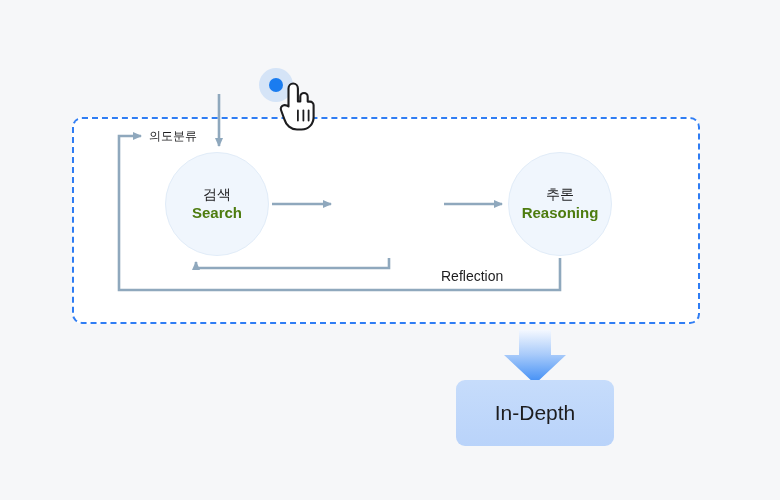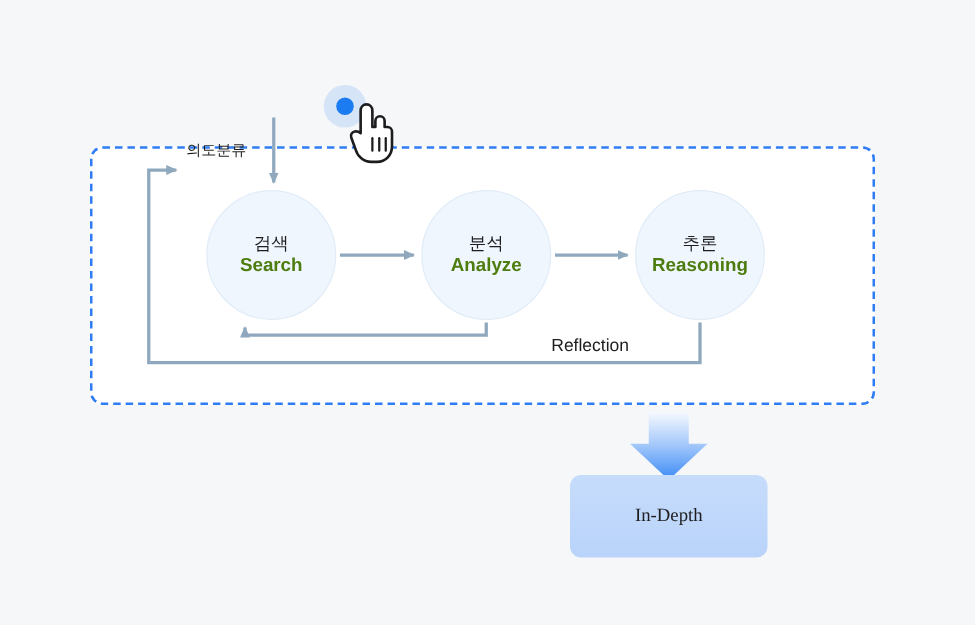--- a/index.html
+++ b/index.html
@@ -77,35 +77,35 @@
   #stage-search { left: 165px; top: 152px; }
   #stage-analyze { left: 337px; top: 152px; }
   #stage-reasoning { left: 508px; top: 152px; text-align: right; }
 
   
   .edge-label {
     position: absolute;
     font-size: 12px; color: #1d1d1f;
     white-space: nowrap;
   }
-  #label-intent { left: 149px; top: 112px; }
+  #label-intent { left: 149px; top: 128px; }
   #label-reflection { left: 441px; top: 268px; font-size: 14px; }
 
   
   .output-box {
     position: absolute;
     left: 456px; top: 380px;
     width: 158px; height: 66px;
     border-radius: 9px;
     background: linear-gradient(180deg, #c6dcfb 0%, #b9d3fa 100%);
     display: flex; flex-direction: column;
     align-items: center; justify-content: center;
     gap: 3px;
   }
-  .output-box .line1 { font-size: 15px; color: #1d1d1f; font-family: Liberation Serif, serif; }
+  .output-box .line1 { font-size: 21px; color: #1d1d1f; }
   .output-box .line2 { font-size: 15px; font-weight: bold; color: #1d1d1f; }
 </style>
 </head>
 <body>
 
 <div id="canvas">
 
   <div class="pipeline-box"></div>
 
   <svg id="edges" viewBox="0 0 780 500" xmlns="http://www.w3.org/2000/svg">
@@ -151,24 +151,20 @@
       <line x1="20.9" y1="31.5" x2="20.9" y2="41.5"></line>
       <line x1="26.4" y1="31.5" x2="26.4" y2="41.5"></line>
       <line x1="31.6" y1="31.5" x2="31.6" y2="41.5"></line>
     </g>
   </svg>
 
   <div class="stage" id="stage-search">
     <span class="ko">검색</span>
     <span class="en">Search</span>
   </div>
-  <div class="stage" id="stage-analyze">
-    <span class="ko">분석</span>
-    <span class="en">Analyze</span>
-  </div>
   <div class="stage" id="stage-reasoning">
     <span class="ko">추론</span>
     <span class="en">Reasoning</span>
   </div>
 
   <div class="edge-label" id="label-intent">의도분류</div>
   <div class="edge-label" id="label-reflection">Reflection</div>
 
   <div class="output-box">
     <span class="line1">In-Depth</span>

